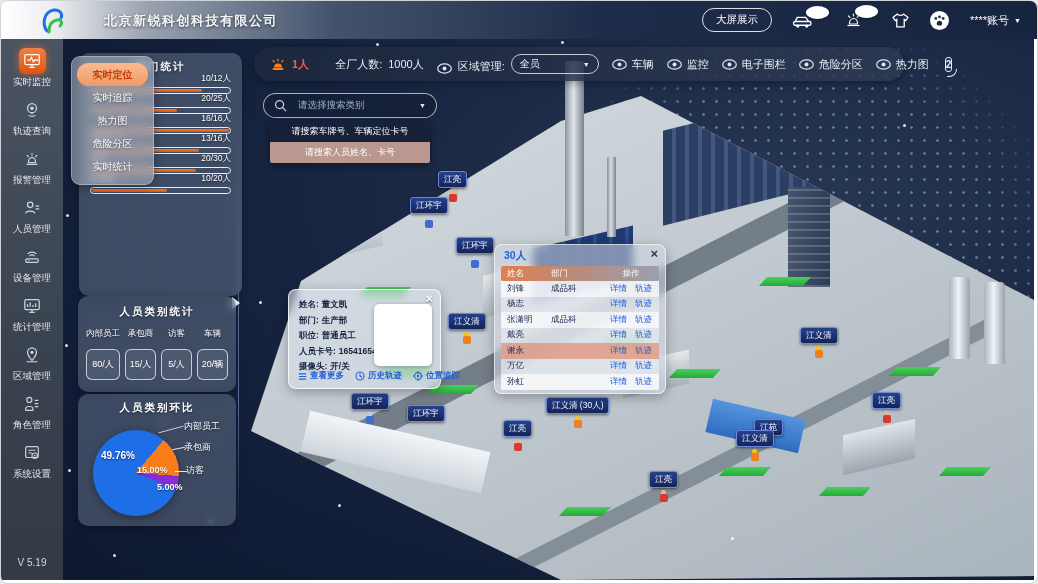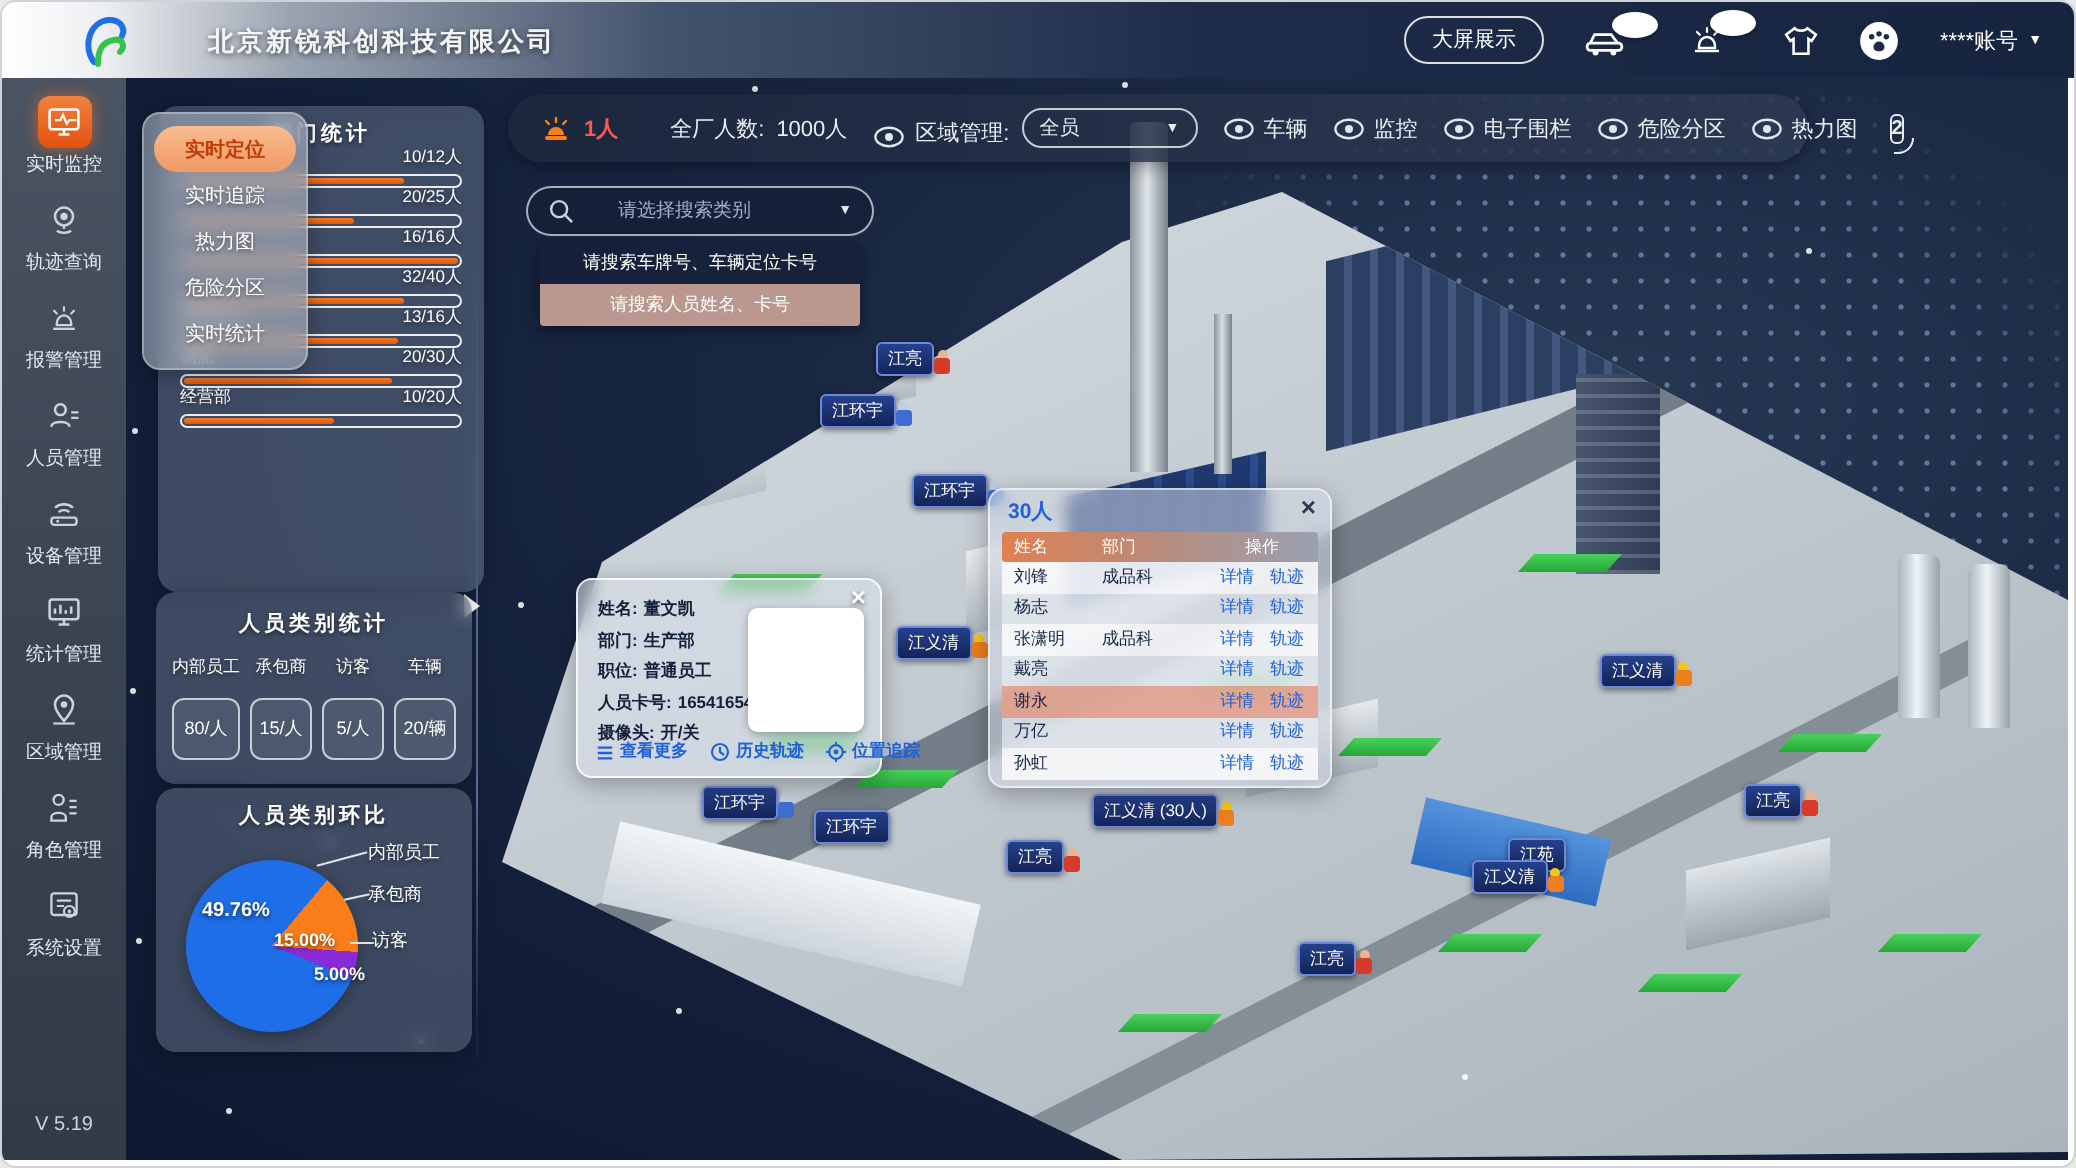--- a/index.html
+++ b/index.html
@@ -43,21 +43,21 @@
 background:linear-gradient(155deg,#dde3e7 0%,#c6ced4 45%,#aab4bc 100%)}
 .bld{position:absolute;display:block}
 #scene-extra{position:absolute;inset:0;z-index:2;pointer-events:none}
 #panel-edge{position:absolute;left:175px;top:60px;width:1px;height:435px;z-index:3;
 background:linear-gradient(180deg,transparent,rgba(150,180,235,.55) 30%,rgba(150,180,235,.55) 70%,transparent)}
 #collapse-arrow{position:absolute;left:169px;top:258px;width:0;height:0;z-index:6;
 border-left:8px solid #fff;border-top:6px solid transparent;border-bottom:6px solid transparent}
 
 
 #labels{position:absolute;inset:0;z-index:5}
-.map-label-wrap{position:absolute;display:flex;flex-direction:row;align-items:center;cursor:pointer}
+.map-label-wrap{position:absolute;display:flex;flex-direction:column;align-items:center;cursor:pointer}
 .map-badge{background:linear-gradient(180deg,#25418d,#142459);border:1px solid #6d87d9;border-radius:3px;
 color:#fff;font-size:8.5px;padding:1.5px 5px;white-space:nowrap;box-shadow:0 1px 3px rgba(0,0,0,.5)}
 .fig{display:flex;flex-direction:column;align-items:center;margin-top:2px}
 .fh{width:5px;height:5px;border-radius:50%}
 .fb{width:8px;height:8px;border-radius:2px;margin-top:-1px}
 .fig.yellow .fh{background:#f6c514}.fig.yellow .fb{background:#ef7f1c}
 .fig.red .fh{background:#e8b494}.fig.red .fb{background:#d63a2a}
 .fig.blue .fh{background:#c2cde2}.fig.blue .fb{background:#3f6cd0}
 
 
@@ -71,21 +71,21 @@
 border:1px solid rgba(255,255,255,.75);border-radius:10px;padding:0 8px;font-size:10px;cursor:pointer}
 .tb-toggle{display:flex;align-items:center;gap:5px;cursor:pointer}
 .eye{display:flex;align-items:center;color:#dfe6f0}
 #view2d{position:relative;width:17px;height:15px;border:1.5px solid #e9edf3;border-radius:3px;
 font-size:10px;font-weight:bold;display:flex;align-items:center;justify-content:center;margin-left:3px;cursor:pointer}
 #view2d::after{content:"";position:absolute;right:-6px;bottom:-6px;width:9px;height:7px;
 border-right:1.5px solid #e9edf3;border-bottom:1.5px solid #e9edf3;border-radius:0 0 8px 0}
 
 
 #searchbox{position:absolute;left:262px;top:92px;width:174px;height:25px;border:1px solid rgba(255,255,255,.65);
-border-radius:13px;background:rgba(20,30,52,.6);display:flex;align-items:center;padding:0 10px;gap:22px;
+border-radius:13px;background:rgba(20,30,52,.6);display:flex;align-items:center;padding:0 10px;gap:11px;
 z-index:10;color:#9fb0c8;font-size:9.5px;cursor:text}
 #search-caret{margin-left:auto;color:#e0e7f1}
 #search-options{position:absolute;left:269px;top:120px;width:160px;z-index:11;border-radius:2px;overflow:hidden;
 box-shadow:0 2px 7px rgba(0,0,0,.45)}
 .s-opt{height:21px;display:flex;align-items:center;justify-content:center;font-size:9px;color:#fff;cursor:pointer}
 .s-opt.hl{background:rgba(197,159,149,.94)}
 .s-opt:not(.hl){background:rgba(23,33,57,.92)}
 
 
 .glass{position:absolute;background:rgba(116,128,150,.45);backdrop-filter:blur(4px);border-radius:10px;
@@ -563,29 +563,20 @@
           <div class="bar-top">
             <span class="bar-name"></span>
             <span class="bar-val">16/16人</span>
           </div>
           <div class="bar-track">
             <div class="bar-fill" style="width: 100%;"></div>
           </div>
         </div>
         <div class="bar-row">
           <div class="bar-top">
-            <span class="bar-name"></span>
-            <span class="bar-val">32/40人</span>
-          </div>
-          <div class="bar-track">
-            <div class="bar-fill" style="width: 80%;"></div>
-          </div>
-        </div>
-        <div class="bar-row">
-          <div class="bar-top">
             <span class="bar-name">质控中心</span>
             <span class="bar-val">13/16人</span>
           </div>
           <div class="bar-track">
             <div class="bar-fill" style="width: 78%;"></div>
           </div>
         </div>
         <div class="bar-row">
           <div class="bar-top">
             <span class="bar-name">物流</span>

